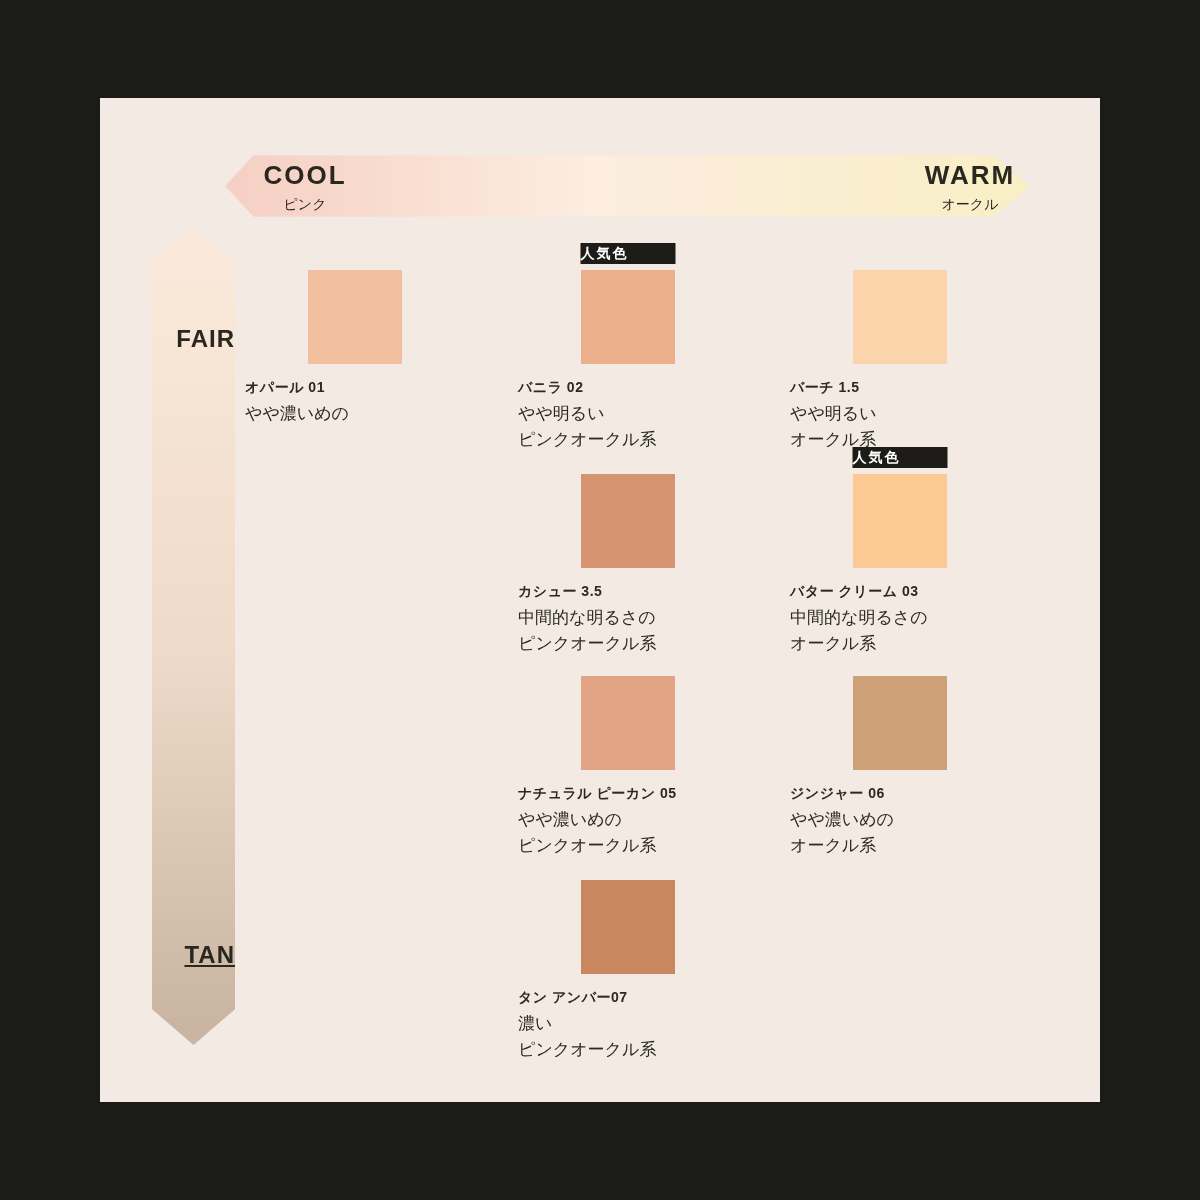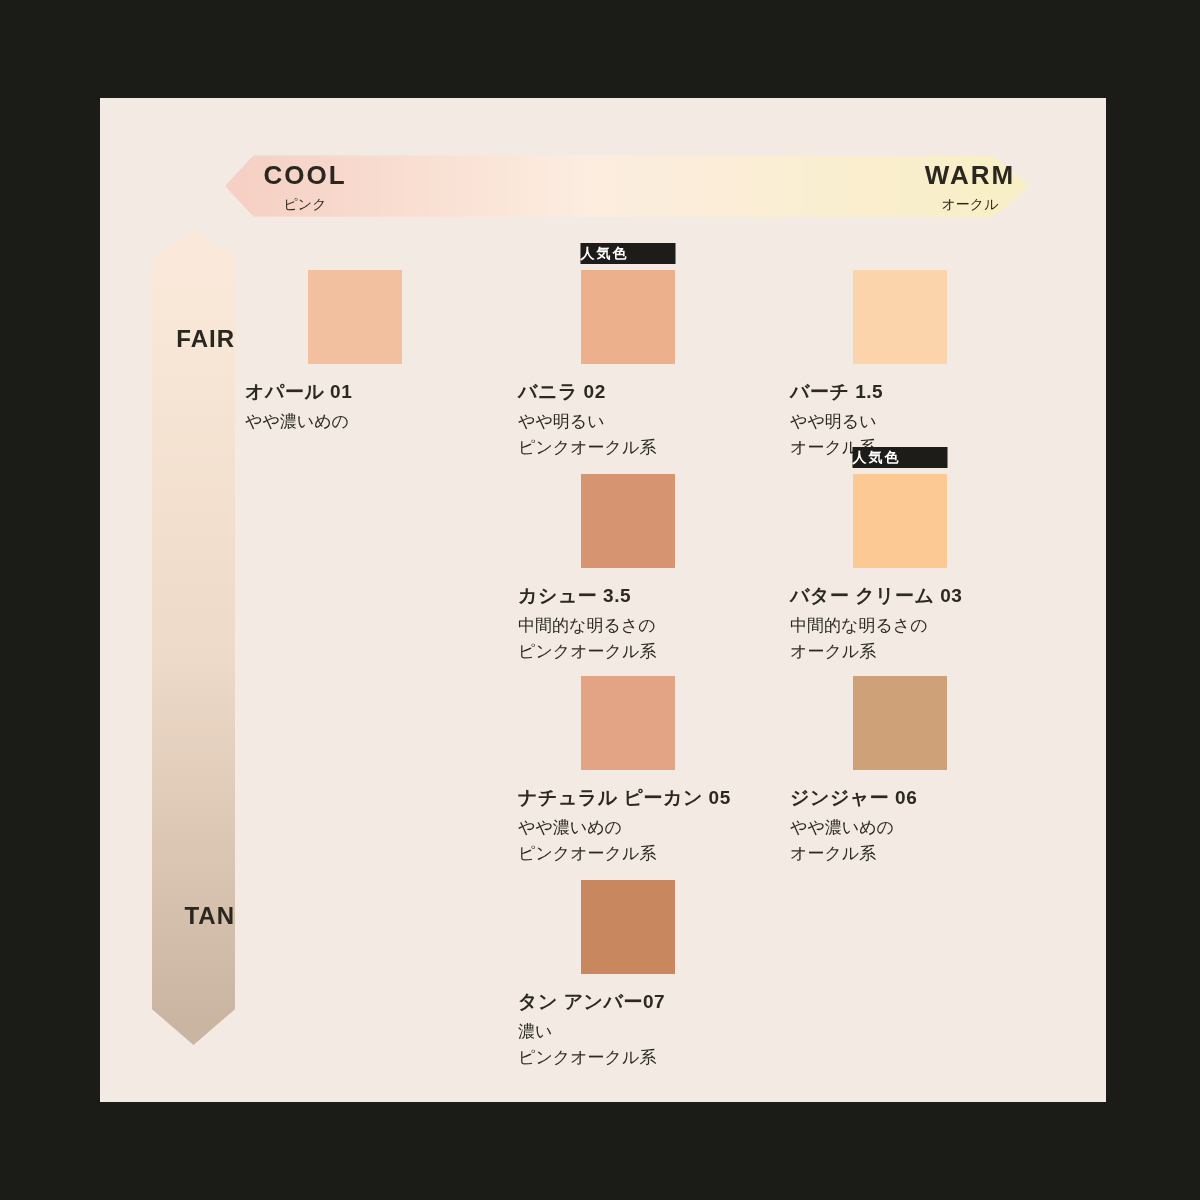--- a/index.html
+++ b/index.html
@@ -4,21 +4,21 @@
 <style>
   html,body{margin:0;padding:0;}
   body{
     width:1200px;height:1200px;position:relative;
     background:#1b1b17;
     font-family:"Liberation Sans","DejaVu Sans",sans-serif;
     -webkit-font-smoothing:antialiased;
   }
   .panel{
     position:absolute;left:100px;top:98px;width:1000px;height:1004px;
-    background:#f2eae3;overflow:hidden;padding-left:6px;
+    background:#f2eae3;overflow:hidden;
   }
   
   .h-axis-band{
     position:absolute;left:125px;top:57px;width:805px;height:62px;
     clip-path:polygon(0% 50%, 3.6% 0%, 95.3% 0%, 100% 50%, 95.3% 100%, 3.6% 100%);
     filter:blur(1.2px);
   }
   .h-axis-label{
     position:absolute;top:64px;width:130px;text-align:center;color:#29271f;
   }
@@ -29,30 +29,30 @@
   
   .v-axis-band{
     position:absolute;left:52px;top:132px;width:83px;height:815px;
     clip-path:polygon(50% 0%, 100% 3.3%, 100% 95.6%, 50% 100%, 0% 95.6%, 0% 3.3%);
   }
   .v-axis-word{
     position:absolute;width:83px;left:0;text-align:right;
     font-size:24px;font-weight:bold;letter-spacing:1px;color:#29271f;
   }
   .v-axis-fair{top:95px;}
-  .v-axis-tan{top:672px;}
+  .v-axis-tan{top:711px;text-decoration:underline;}
   
   .cell{position:absolute;width:220px;text-align:left;color:#2b2922;}
   .swatch{width:94px;height:94px;margin:0 auto;}
   .badge{
     position:absolute;top:-27px;left:50%;transform:translateX(-50%);
     background:#1d1c18;color:#fff;width:95px;height:21px;line-height:21px;
     font-size:14px;font-weight:bold;letter-spacing:2px;
   }
-  .shade-name{margin-top:15px;font-size:19px;font-weight:bold;letter-spacing:0.5px;}
+  .shade-name{margin-top:15px;font-size:14px;font-weight:bold;letter-spacing:0.5px;}
   .shade-desc{margin-top:4px;font-size:17px;line-height:1.5;white-space:pre-line;}
   .c1{left:145px;} .c2{left:418px;} .c3{left:690px;}
   .r1{top:172px;} .r2{top:376px;} .r3{top:578px;} .r4{top:782px;}
 </style>
 </head>
 <body style="background: rgb(27, 27, 23);">
 
 <div class="panel" style="background: rgb(242, 234, 227);">
 
   <div class="h-axis-band" style="background: linear-gradient(90deg, rgb(246, 208, 196) 2%, rgb(252, 237, 224) 45%, rgb(249, 239, 198) 97%);"></div>

